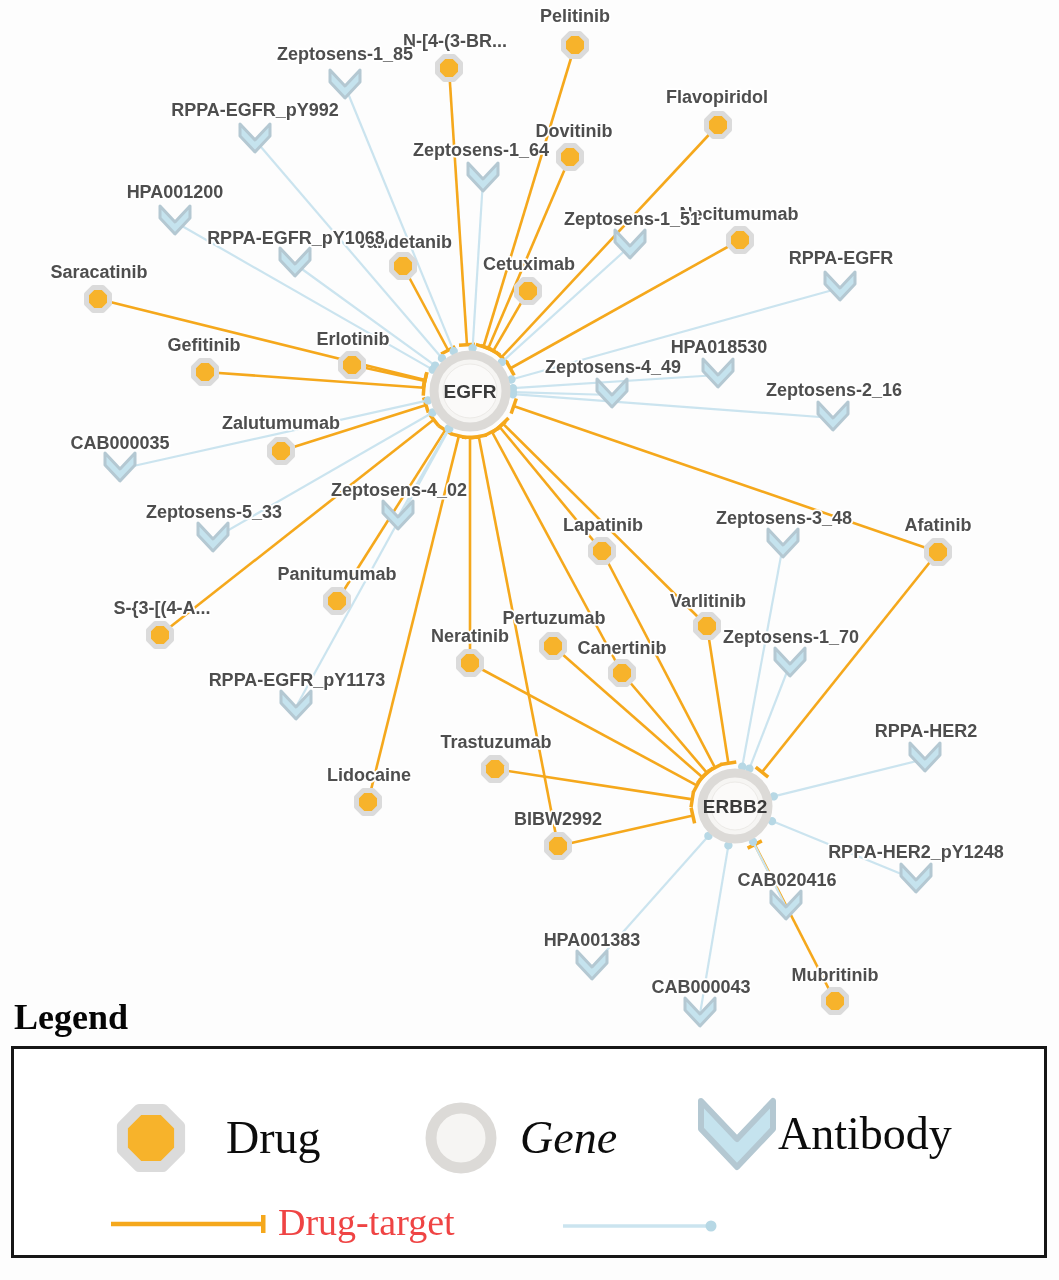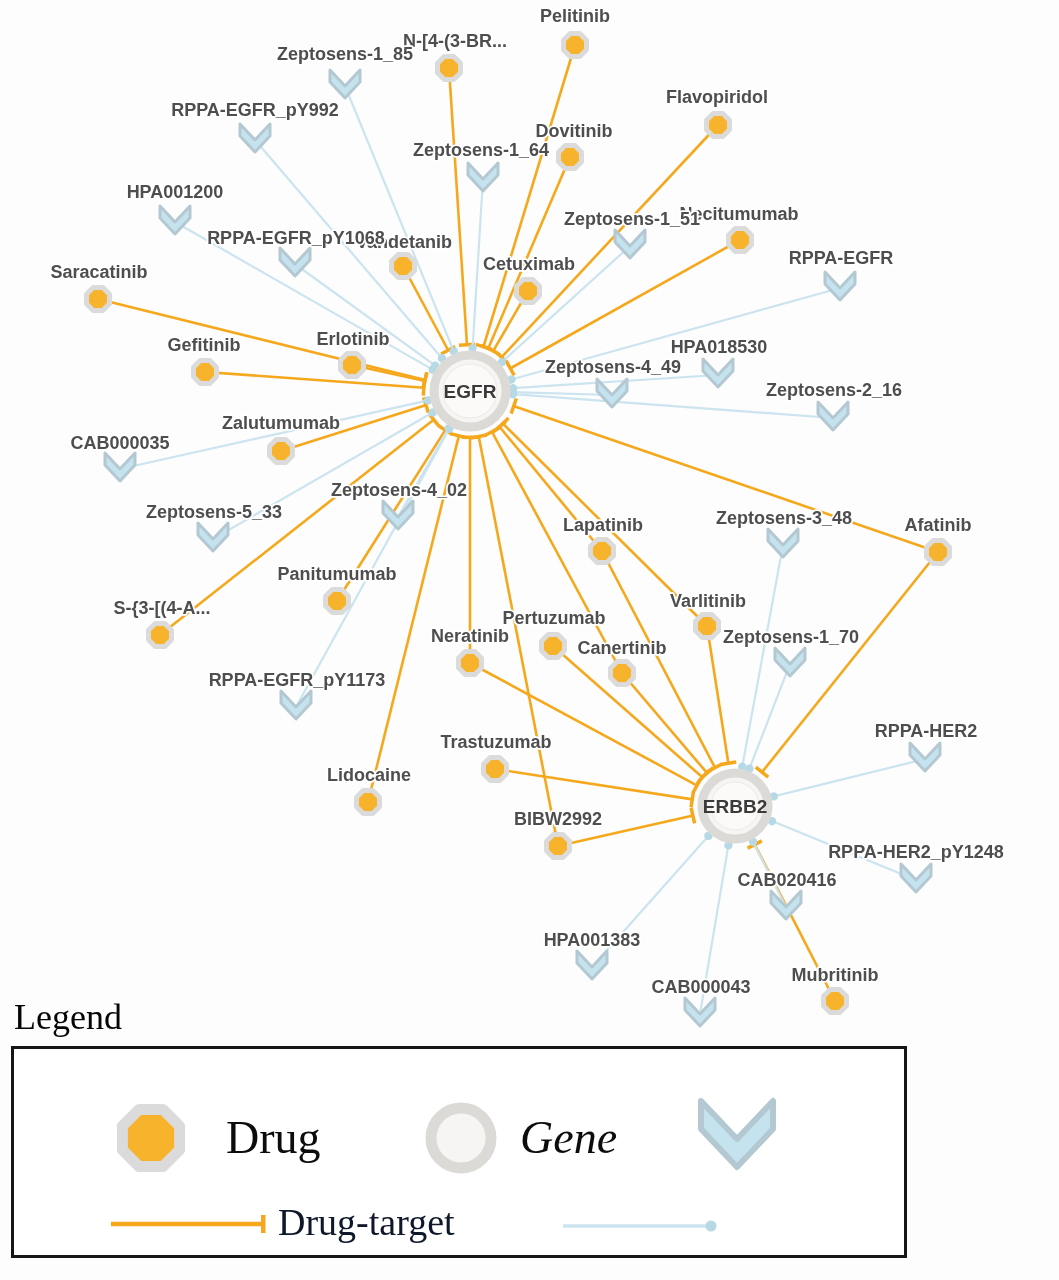--- a/index.html
+++ b/index.html
@@ -11,38 +11,38 @@
   .node-label{
     font-family:"Liberation Sans",sans-serif;font-weight:bold;font-size:18px;
     fill:#4e4e4e;stroke:#ffffff;stroke-width:3.5px;paint-order:stroke;stroke-linejoin:round;
   }
   .gene-label{
     font-family:"Liberation Sans",sans-serif;font-weight:bold;font-size:19px;
     fill:#3a3a3a;
   }
   .legend-title{
     position:absolute;left:14px;top:996px;
-    font-family:"Liberation Serif",serif;font-weight:normal;font-size:36px;color:#050505;
+    font-family:"Liberation Serif",serif;font-weight:bold;font-size:36px;color:#050505;
   }
   .legend-box{
-    position:absolute;left:11px;top:1046px;width:896px;height:212px;
+    position:absolute;left:11px;top:1046px;width:1036px;height:212px;
     border:3.5px solid #161616;background:#ffffff;box-sizing:border-box;
   }
   .lg-icon{position:absolute;}
   #icon-drug{left:92px;top:44px;}
   #icon-gene{left:402px;top:44px;}
   #icon-ab{left:678px;top:42px;}
   .lg-item-label{
     position:absolute;font-family:"Liberation Serif",serif;font-size:46px;color:#0c0c0c;line-height:1;
   }
   #lbl-drug{left:212px;top:66px;}
   #lbl-gene{left:506px;top:66px;font-style:italic;}
   #lbl-antibody{left:764px;top:62px;}
   .lg-edge-label{
-    position:absolute;font-family:"Liberation Serif",serif;font-size:38px;color:#0f172a;line-height:1;
+    position:absolute;font-family:"Liberation Serif",serif;font-size:38px;color:#ef4444;line-height:1;
   }
   #lbl-dt{left:264px;top:154px;}
   #lbl-at{left:712px;top:154px;}
   #line-dt{position:absolute;left:94px;top:164px;}
   #line-at{position:absolute;left:546px;top:166px;}
 </style>
 </head>
 <body>
 
 <svg id="net" width="1059" height="1280" viewBox="0 0 1059 1280">
@@ -220,20 +220,21 @@
   <span id="lbl-drug" class="lg-item-label">Drug</span>
 
   <svg id="icon-gene" class="lg-icon" width="90" height="90">
     <circle cx="45" cy="45" r="30" fill="#F6F5F3" stroke="#DCDAD7" stroke-width="11"></circle>
   </svg>
   <span id="lbl-gene" class="lg-item-label">Gene</span>
 
   <svg id="icon-ab" class="lg-icon" width="90" height="90">
     <path d="M 9 10 L 45 48 L 81 10 L 81 38 L 45 76 L 9 38 Z" fill="#C5E3EE" stroke="#B4C8D2" stroke-width="6" stroke-linejoin="round"></path>
   </svg>
+  <span id="lbl-antibody" class="lg-item-label">Antibody</span>
 
   <svg id="line-dt" width="175" height="22">
     <line x1="3" y1="11" x2="154" y2="11" stroke="#F5A81C" stroke-width="4.5"></line>
     <rect x="153" y="2" width="4.5" height="18" fill="#F5A81C"></rect>
   </svg>
   <span id="lbl-dt" class="lg-edge-label">Drug-target</span>
 
   <svg id="line-at" width="170" height="22">
     <line x1="3" y1="11" x2="146" y2="11" stroke="#CBE4EF" stroke-width="3.5"></line>
     <circle cx="151" cy="11" r="5.5" fill="#B7D8E5"></circle>

